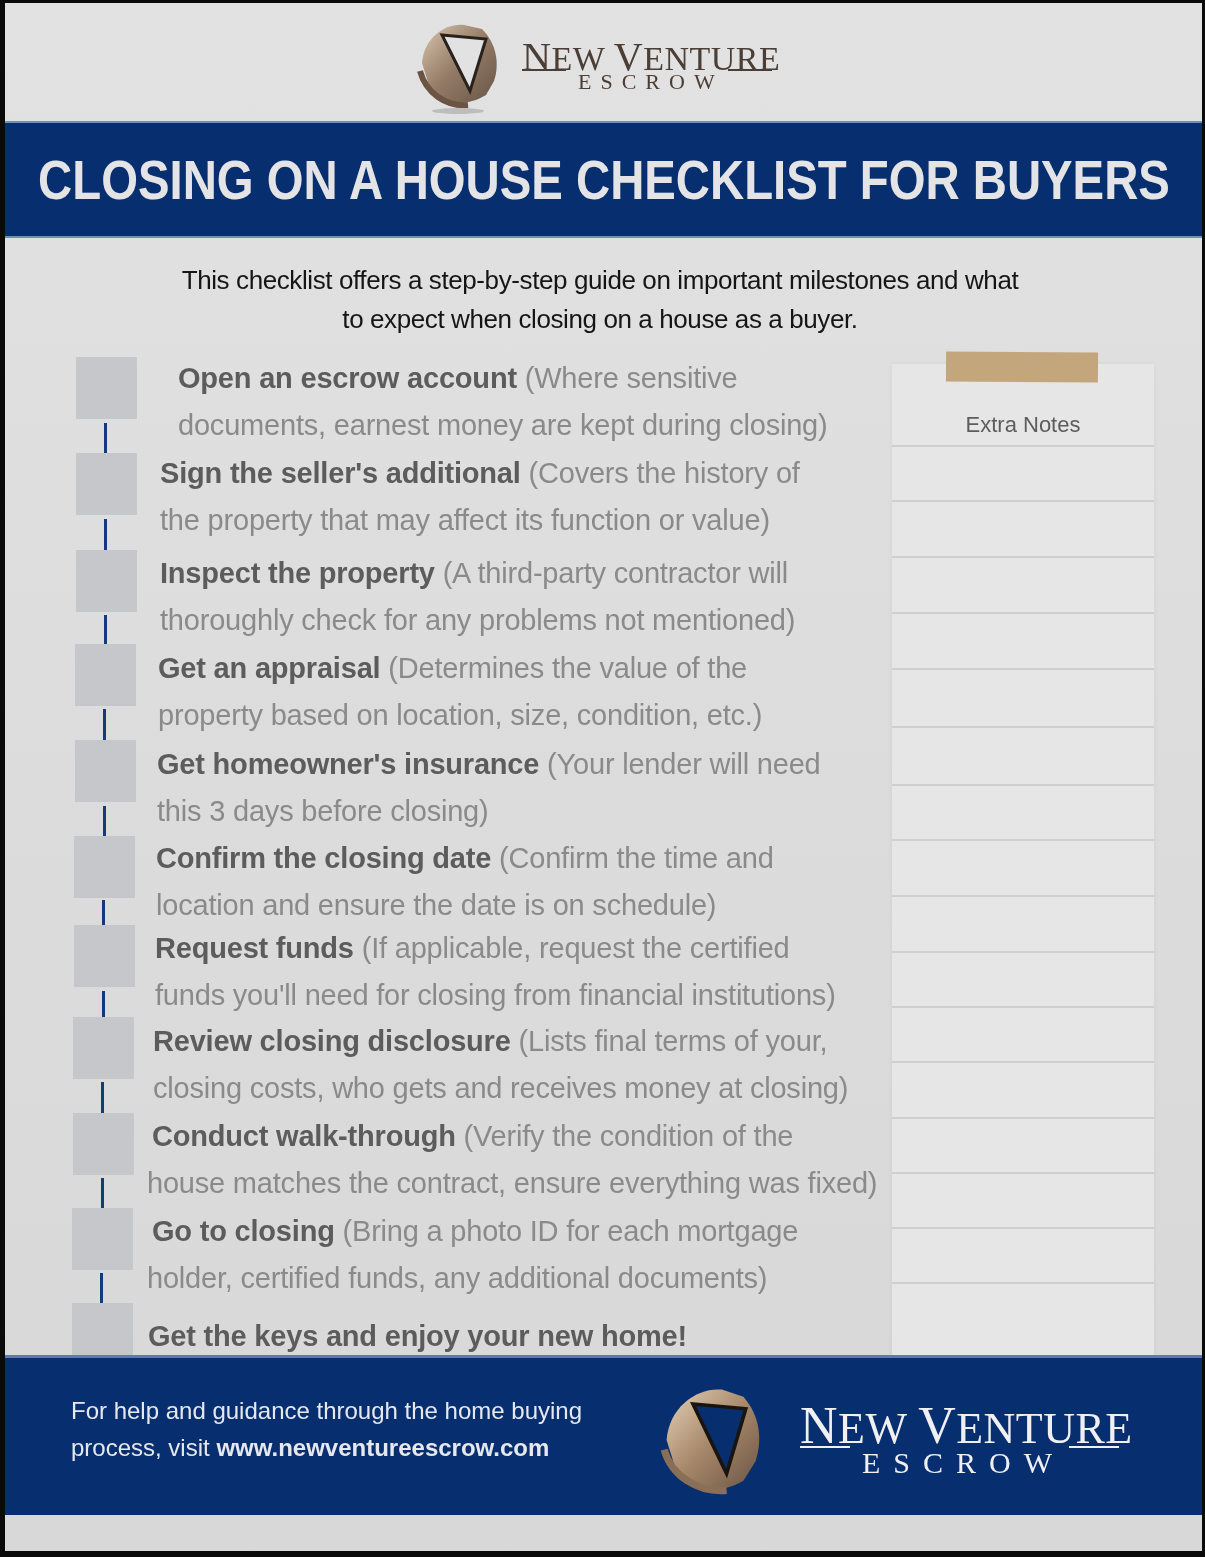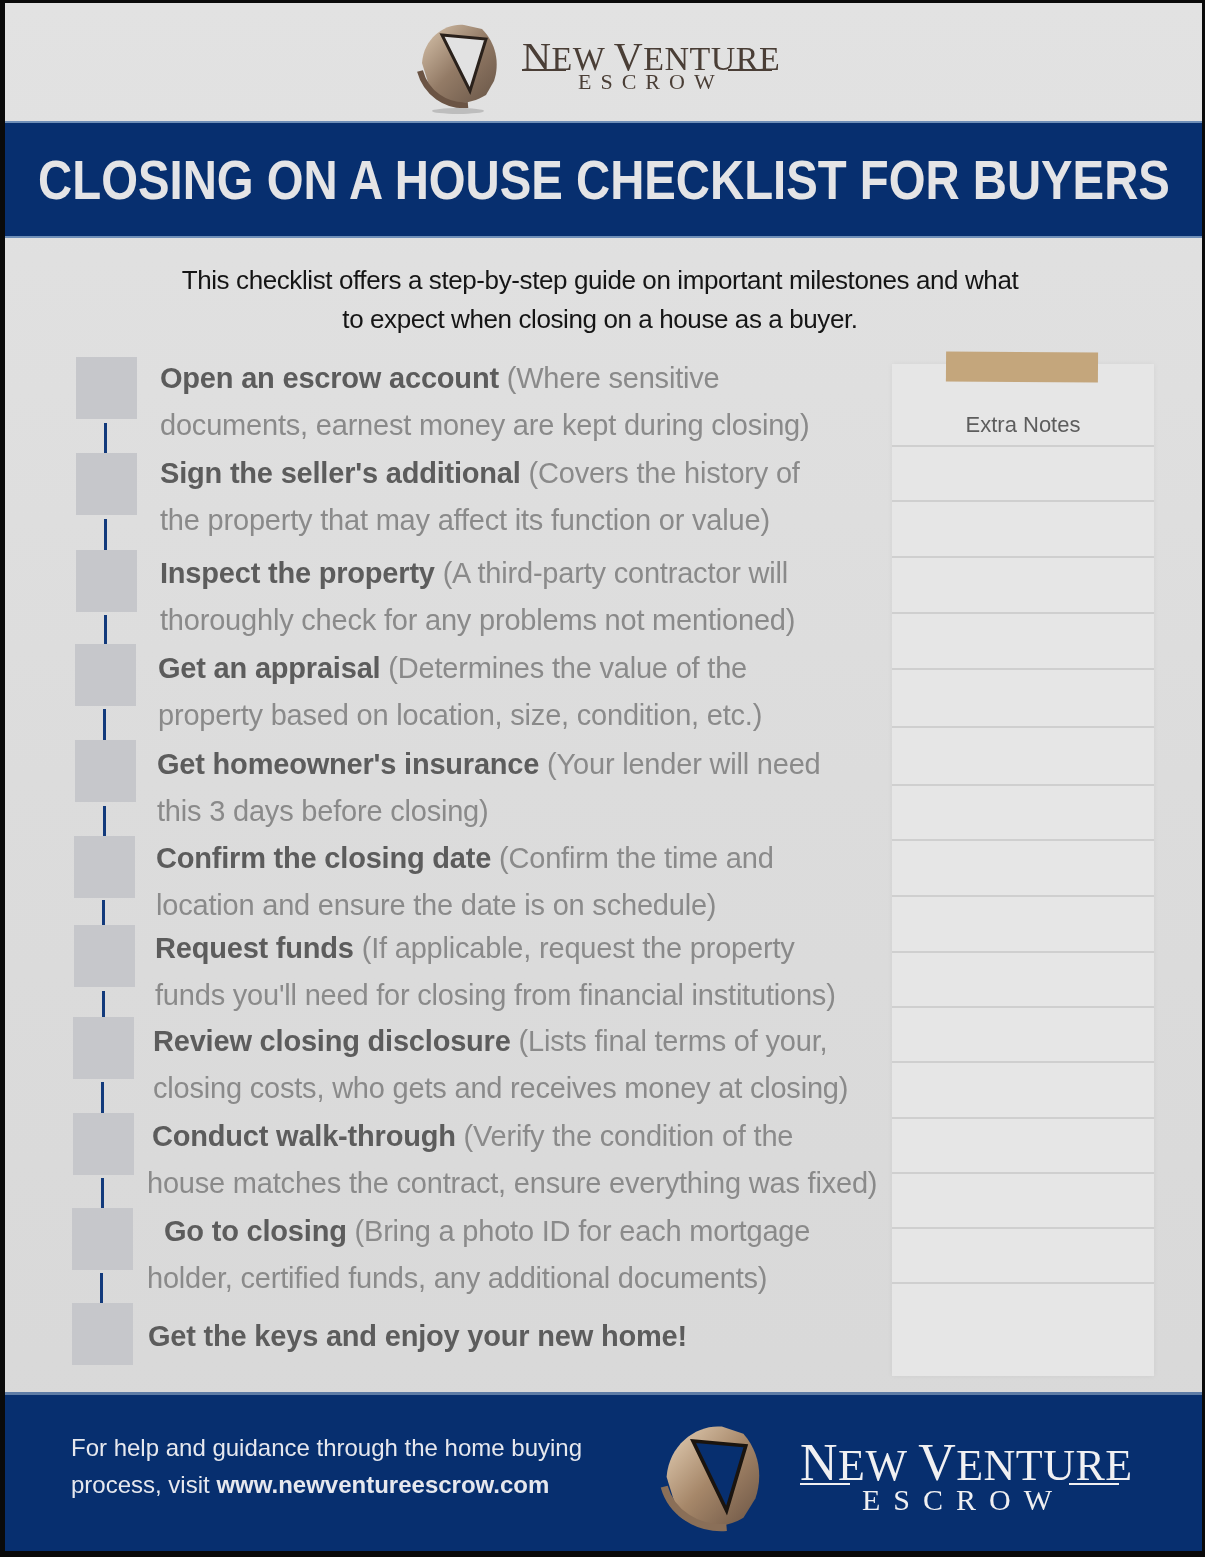--- a/index.html
+++ b/index.html
@@ -64,21 +64,21 @@
     background: #c4a67c; transform: rotate(0.4deg); z-index: 2;
   }
   .notes-title {
     position: absolute; left: 0; top: 48px; width: 262px; text-align: center;
     font-size: 22px; color: #5d5d5d;
   }
   .note-line { position: absolute; left: 0; width: 262px; height: 2px; background: #cfcfcf; }
 
   
   .footer {
-    position: absolute; left: 0; top: 1389px; width: 1197px; height: 160px;
+    position: absolute; left: 0; top: 1352px; width: 1197px; height: 160px;
     background: #072f6f; border-top: 3px solid #5e7ca6;
   }
   .footer-text {
     position: absolute; left: 66px; top: 34px; width: 570px;
     font-size: 24px; line-height: 37px; color: #e6e8ee;
   }
   .footer-text b { font-weight: bold; }
   .footer-logo { position: absolute; left: 647px; top: 22px; width: 540px; height: 120px; }
   .footer-logo .logo-mark { width: 118px; height: 120px; }
   .footer-logo .brand-name { left: 148px; top: 16px; font-size: 44px; color: #f0f0f2; }
@@ -117,21 +117,21 @@
   </div>
 
   <div class="intro">
     <div>This checklist offers a step-by-step guide on important milestones and what</div>
     <div>to expect when closing on a house as a buyer.</div>
   </div>
 
   <div class="checklist">
     <div class="box" style="left:71px;top:354px"></div>
     <div class="connector" style="left:99px;top:420px"></div>
-    <div class="item-text" style="left:155px;top:352px"><span class="bold">Open an escrow account</span><span> (Where sensitive</span><br><span>documents, earnest money are kept during closing)</span></div>
+    <div class="item-text" style="left:173px;top:352px"><span class="bold">Open an escrow account</span><span> (Where sensitive</span><br><span>documents, earnest money are kept during closing)</span></div>
 
     <div class="box" style="left:71px;top:450px"></div>
     <div class="connector" style="left:99px;top:516px"></div>
     <div class="item-text" style="left:155px;top:447px"><span class="bold">Sign the seller's additional</span><span>  (Covers the history of</span><br><span>the property that may affect its function or value)</span></div>
 
     <div class="box" style="left:71px;top:547px"></div>
     <div class="connector" style="left:99px;top:612px"></div>
     <div class="item-text" style="left:155px;top:547px"><span class="bold">Inspect the property</span><span>  (A third-party contractor will</span><br><span>thoroughly check for any problems not mentioned)</span></div>
 
     <div class="box" style="left:70px;top:641px"></div>
@@ -141,33 +141,33 @@
     <div class="box" style="left:70px;top:737px"></div>
     <div class="connector" style="left:98px;top:803px"></div>
     <div class="item-text" style="left:152px;top:738px"><span class="bold">Get homeowner's insurance</span><span> (Your lender will need</span><br><span>this 3 days before closing)</span></div>
 
     <div class="box" style="left:69px;top:833px"></div>
     <div class="connector" style="left:97px;top:897px"></div>
     <div class="item-text" style="left:151px;top:832px"><span class="bold">Confirm the closing date</span><span> (Confirm the time and</span><br><span>location and ensure the date is on schedule)</span></div>
 
     <div class="box" style="left:69px;top:922px"></div>
     <div class="connector" style="left:97px;top:988px"></div>
-    <div class="item-text" style="left:150px;top:922px;width:760px"><span class="bold">Request funds</span><span>  (If applicable, request the property</span><br><span>funds you'll need for closing from financial institutions)</span></div>
+    <div class="item-text" style="left:150px;top:922px;width:760px"><span class="bold">Request funds</span><span>  (If applicable, request the certified</span><br><span>funds you'll need for closing from financial institutions)</span></div>
 
     <div class="box" style="left:68px;top:1014px"></div>
     <div class="connector" style="left:96px;top:1079px"></div>
     <div class="item-text" style="left:148px;top:1015px"><span class="bold">Review closing disclosure</span><span> (Lists final terms of your,</span><br><span>closing costs, who gets and receives money at closing)</span></div>
 
     <div class="box" style="left:68px;top:1110px"></div>
     <div class="connector" style="left:96px;top:1175px"></div>
     <div class="item-text" style="left:142px;top:1110px;width:760px"><span class="bold" style="margin-left:5px">Conduct walk-through</span><span> (Verify the condition of the</span><br><span>house matches the contract, ensure everything was fixed)</span></div>
 
     <div class="box" style="left:67px;top:1205px"></div>
     <div class="connector" style="left:95px;top:1270px"></div>
-    <div class="item-text" style="left:142px;top:1205px"><span class="bold" style="margin-left:17px">Go to closing</span><span> (Bring a photo ID for each mortgage</span><br><span>holder, certified funds, any additional documents)</span></div>
+    <div class="item-text" style="left:142px;top:1205px"><span class="bold" style="margin-left:5px">Go to closing</span><span> (Bring a photo ID for each mortgage</span><br><span>holder, certified funds, any additional documents)</span></div>
 
     <div class="box" style="left:67px;top:1300px"></div>
     <div class="item-text" style="left:143px;top:1310px"><span class="bold">Get the keys and enjoy your new home!</span></div>
   </div>
 
   <div class="tape"></div>
   <div class="notes">
     <div class="notes-title">Extra Notes</div>
     <div class="note-line" style="top:81px"></div>
     <div class="note-line" style="top:136px"></div>

